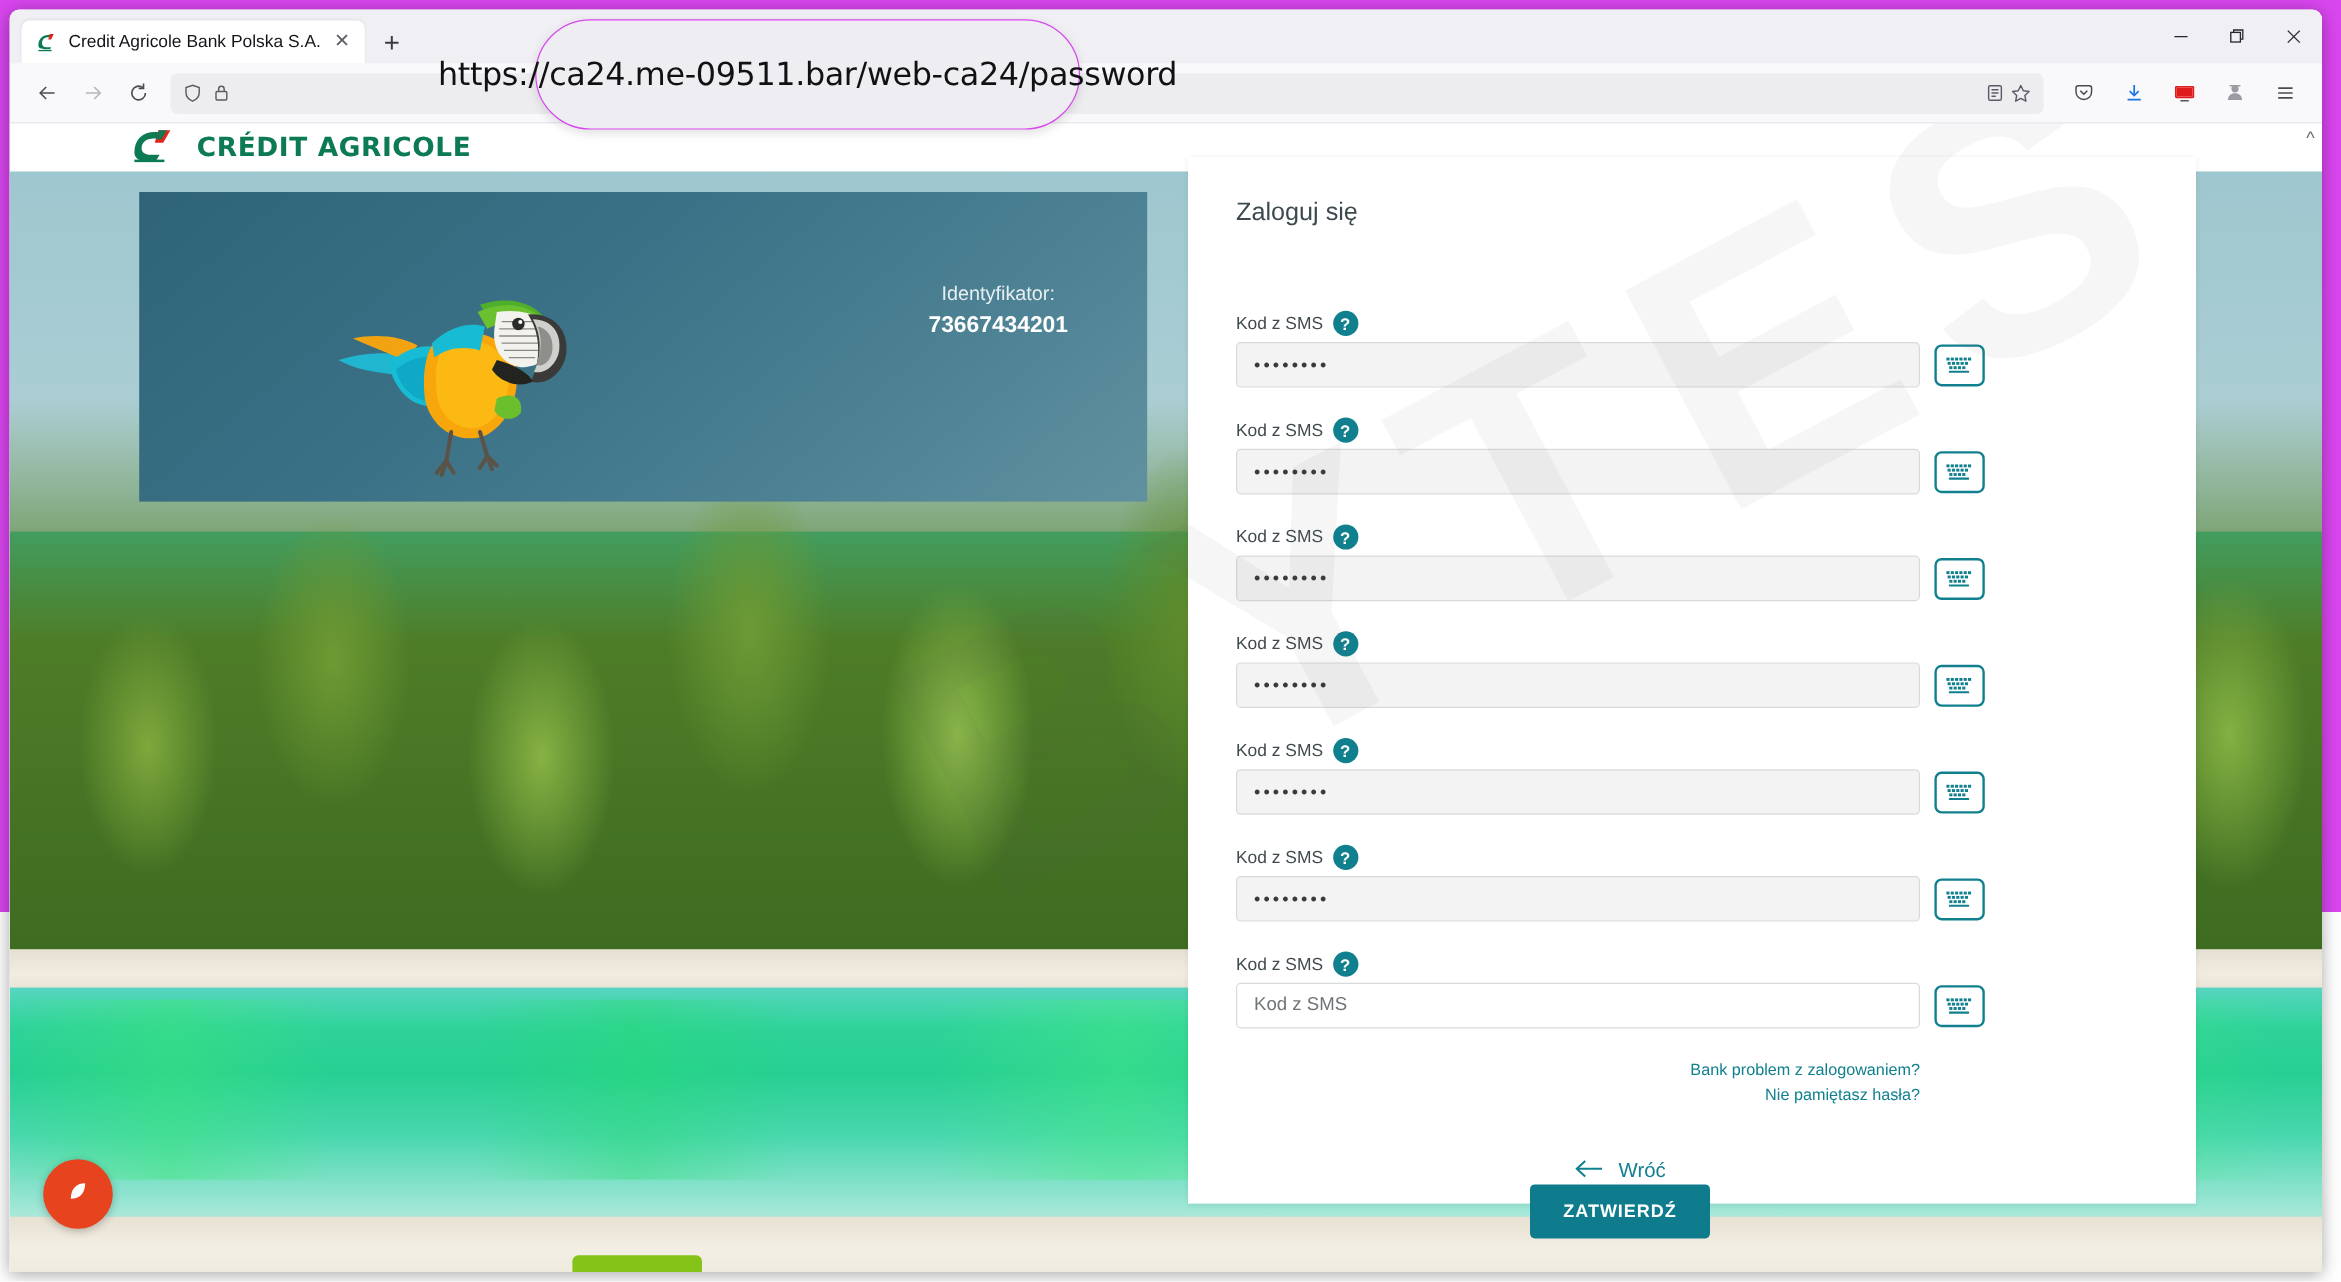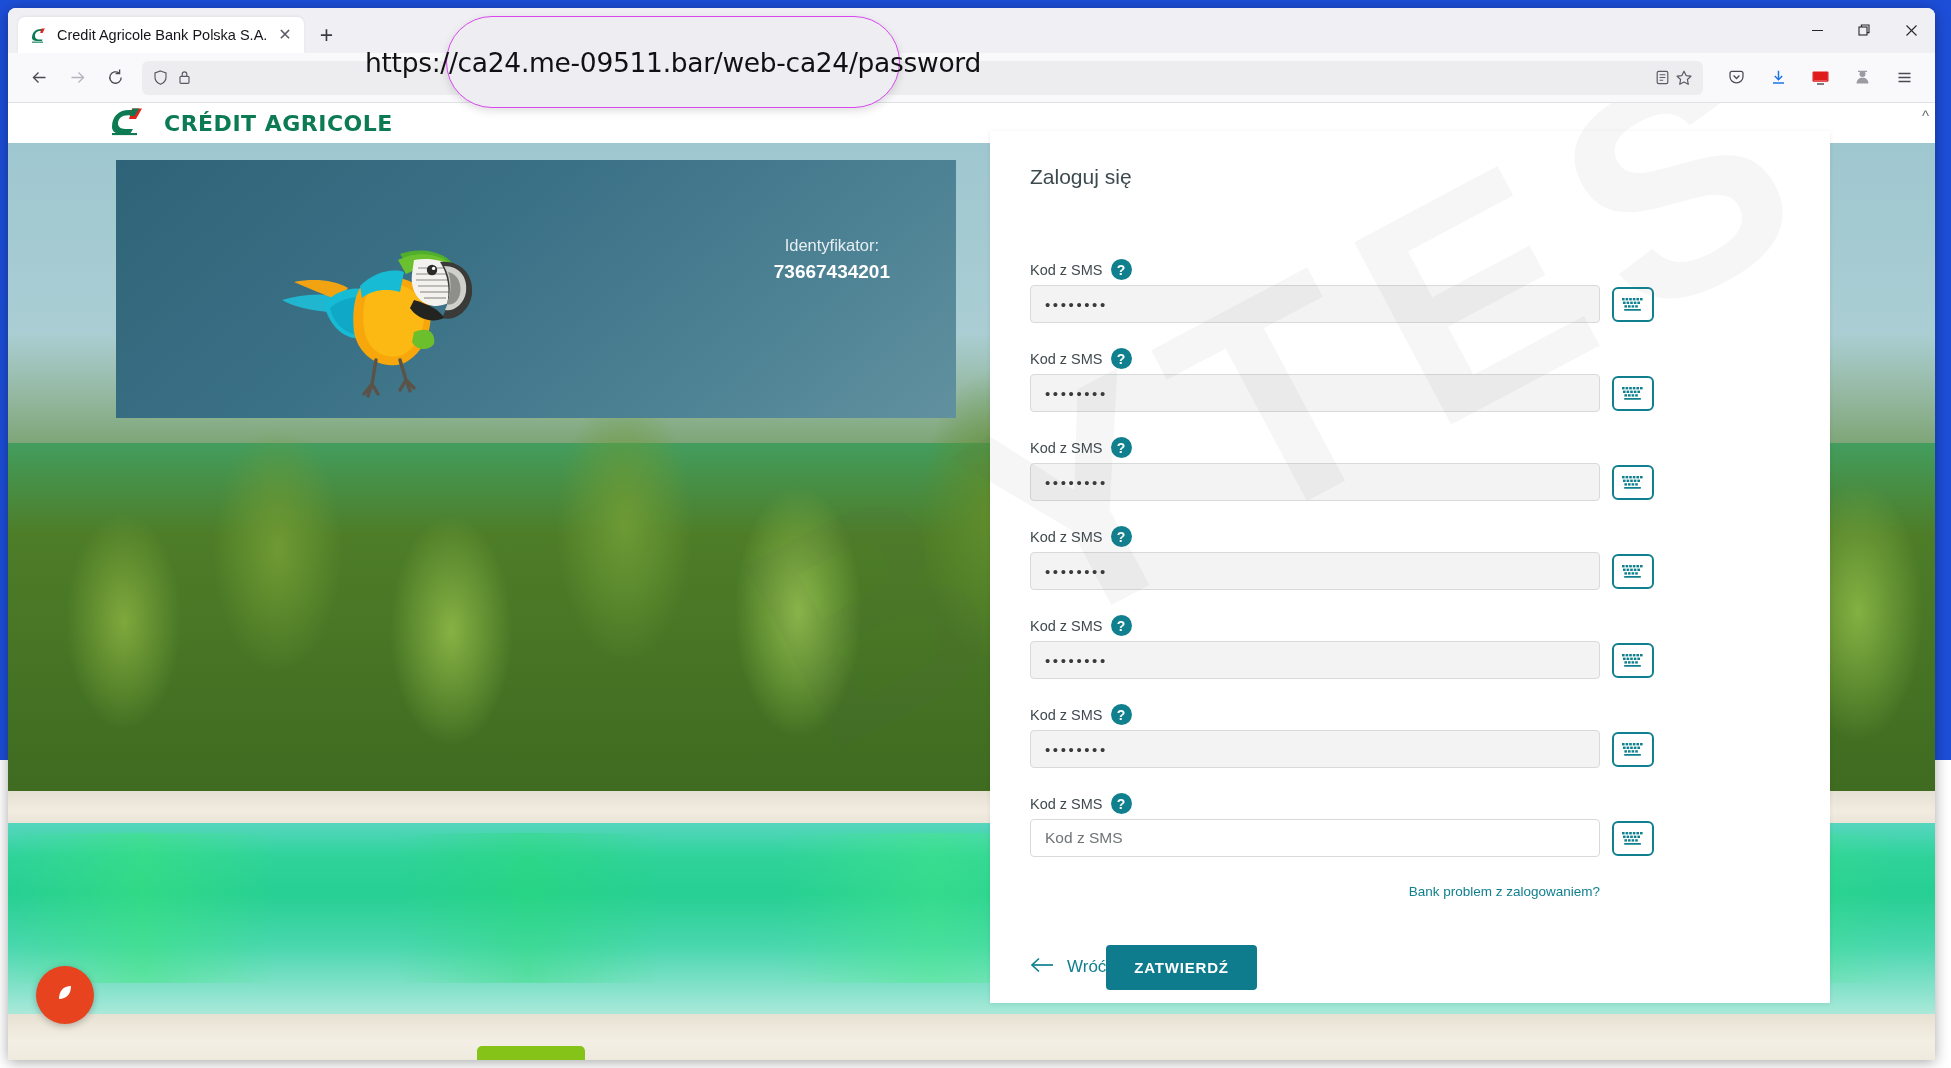--- a/index.html
+++ b/index.html
@@ -6,21 +6,21 @@
   html, body {
     width: 1951px; height: 1068px;
     background: #ffffff;
     font-family: "Liberation Sans", sans-serif;
     overflow: hidden;
   }
 
   #root {
     position: relative;
     width: 1951px; height: 760px;
-    background: #1d4ed8;
+    background: #d946ef;
   }
 
   
   .browser {
     position: absolute;
     left: 8px; top: 8px;
     width: 1927px; height: 1052px;
     background: #ffffff;
     border-radius: 8px 8px 0 0;
     box-shadow: 0 2px 14px rgba(0,0,0,.35);
@@ -314,20 +314,21 @@
   .links a {
     display: block;
     font-size: 13.5px;
     color: #10808f;
     text-decoration: none;
   }
   .actions {
     display: flex; align-items: center; 
     width: 640px;
     margin-top: 42px;
+    flex-direction: column;
   }
   .back-link {
     display: flex; align-items: center; gap: 11px;
     color: #10808f; font-size: 17px;
     text-decoration: none;
   }
   .submit-btn {
     background: #0e7c8d;
     color: #ffffff;
     border: none;
@@ -813,20 +814,21 @@
                   </g>
                 </svg>
               </div>
             </div>
           </div>
 
         </div>
 
         <div class="links">
           <a href="#">Bank problem z zalogowaniem?</a>
+          <a href="#">Nie pamiętasz hasła?</a>
         </div>
 
         <div class="actions">
           <a href="#" class="back-link">
             <span>
               <svg width="26" height="16" viewBox="0 0 26 16">
                 <line x1="2" y1="8" x2="23" y2="8" stroke="#10808f" stroke-width="1.7"></line>
                 <polyline points="9,1.5 2,8 9,14.5" fill="none" stroke="#10808f" stroke-width="1.7"></polyline>
               </svg>
             </span>

